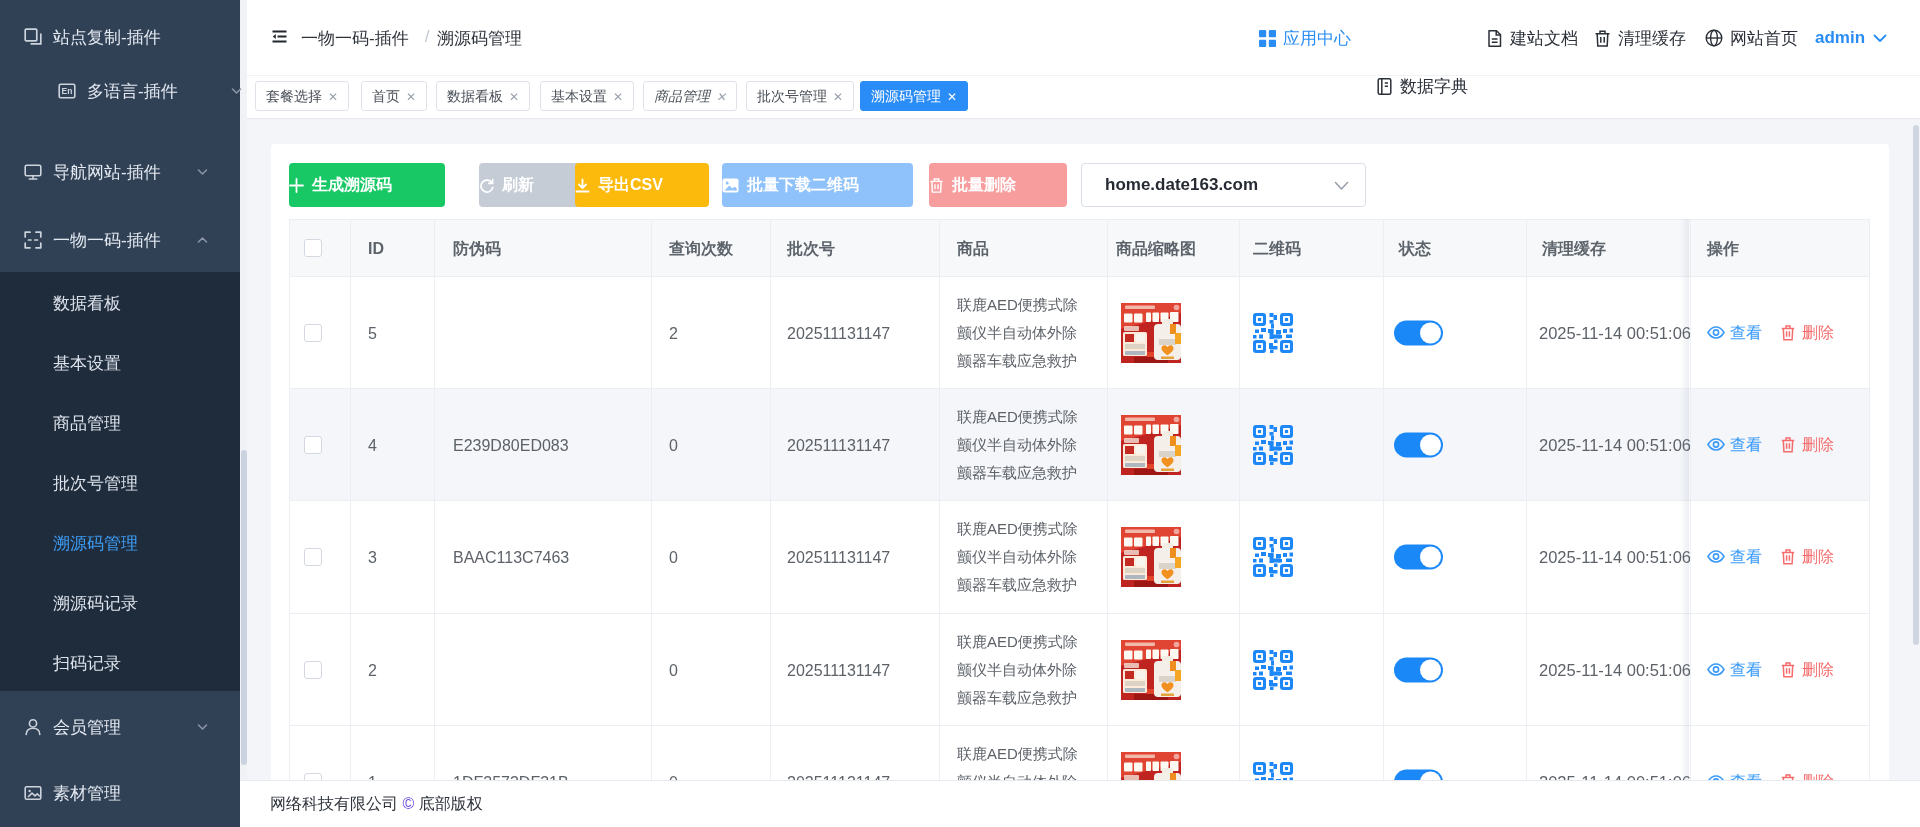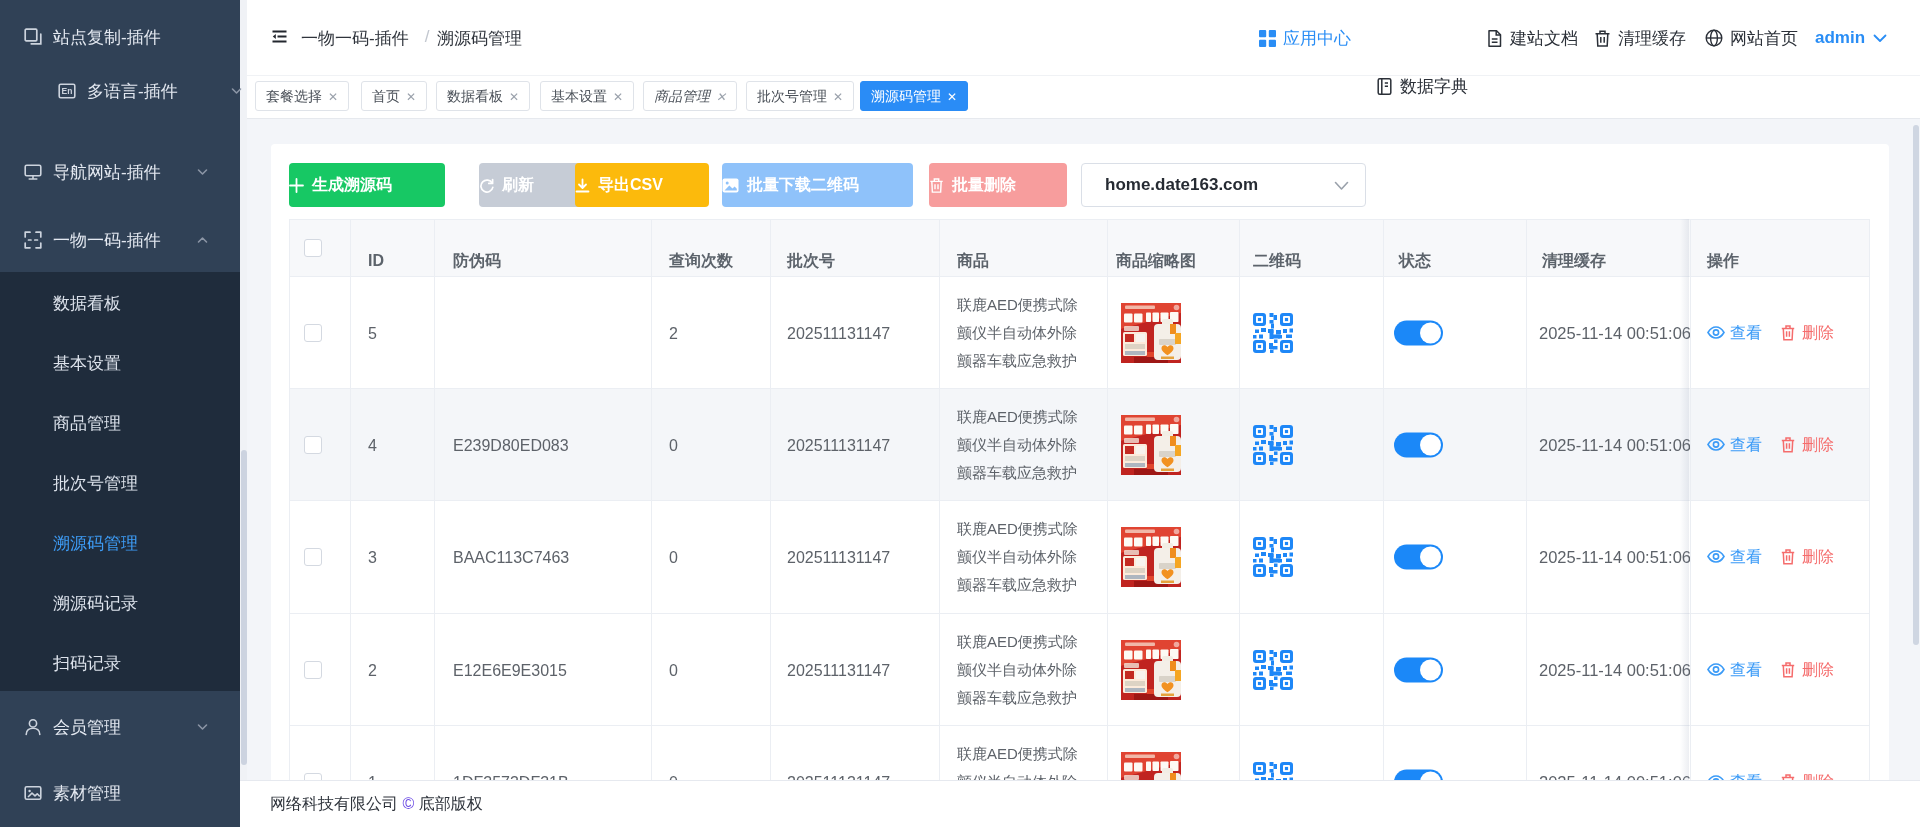--- a/index.html
+++ b/index.html
@@ -29,21 +29,21 @@
 .tag.act .x{color:#fff;}
 
 #card{position:absolute;left:271px;top:144px;width:1618px;height:700px;background:#fff;border-radius:4px;}
 .btn{position:absolute;top:163px;height:44px;border-radius:4px;color:#fff;font-size:16px;font-weight:600;display:flex;align-items:center;justify-content:flex-start;white-space:nowrap;}
 .btn svg{margin-right:8px;}
 #sel{position:absolute;left:1081px;top:163px;width:285px;height:44px;background:#fff;border:1px solid #dadfe7;border-radius:4px;}
 #sel span{position:absolute;left:23px;top:50%;transform:translateY(-50%);font-size:17px;color:#262b33;font-weight:700;}
 
 #tablearea{position:absolute;left:289px;top:219px;width:1582px;height:608px;}
 .hrow{position:absolute;left:0;top:0;width:1581px;height:58px;background:#f7f8fa;border:1px solid #ebeef3;}
-.hcell{position:absolute;top:12px;height:58px;line-height:58px;font-size:16px;font-weight:700;color:#5c636b;white-space:nowrap;}
+.hcell{position:absolute;top:0;height:58px;line-height:58px;font-size:16px;font-weight:700;color:#5c636b;white-space:nowrap;}
 .trow{position:absolute;left:0;width:1581px;height:113px;border-left:1px solid #ebeef3;border-right:1px solid #ebeef3;border-bottom:1px solid #ebeef3;background:#fff;}
 .trow.stripe{background:#f4f6f9;}
 .vline{position:absolute;top:0;width:1px;height:100%;background:#ebeef3;}
 .cell{position:absolute;top:0;height:113px;display:flex;align-items:center;font-size:16px;color:#5d6269;white-space:nowrap;}
 .cbx{position:absolute;left:14px;top:50%;transform:translateY(-50%);width:18px;height:18px;border:1px solid #d4d9e1;border-radius:3px;background:#fff;}
 .prod{position:absolute;left:18px;top:50%;transform:translateY(-50%);font-size:15px;line-height:28px;color:#5d6269;}
 .toggle{position:absolute;left:11px;top:50%;transform:translateY(-50%);width:49px;height:25px;border-radius:13px;background:#1b88f8;}
 .toggle i{position:absolute;right:2px;top:2px;width:21px;height:21px;border-radius:50%;background:#fff;}
 .see{color:#3b9bf7;font-size:16px;}
 .del{color:#f56c6c;font-size:16px;}
@@ -447,21 +447,20 @@
       <span class="vline" style="left:361px;"></span>
       <span class="vline" style="left:480px;"></span>
       <span class="vline" style="left:649px;"></span>
       <span class="vline" style="left:817px;"></span>
       <span class="vline" style="left:949px;"></span>
       <span class="vline" style="left:1093px;"></span>
       <span class="vline" style="left:1236px;"></span>
       <span class="vline" style="left:1400px;"></span>
       <span class="cbx" style="left:14px;"></span>
       <div class="cell" style="left:78px;">2</div>
-      <div class="cell" style="left:163px;">E12E6E9E3015</div>
       <div class="cell" style="left:379px;">0</div>
       <div class="cell" style="left:497px;">202511131147</div>
       <div class="prod" style="left:667px;">联鹿AED便携式除<br>颤仪半自动体外除<br>颤器车载应急救护</div>
       <svg style="position:absolute;left:831px;top:26px;" width="60" height="60">
         <use href="#thumb"></use>
       </svg>
       <svg style="position:absolute;left:963px;top:36px;" width="40" height="40">
         <use href="#qr"></use>
       </svg>
       <div class="toggle" style="left:1104px;">

